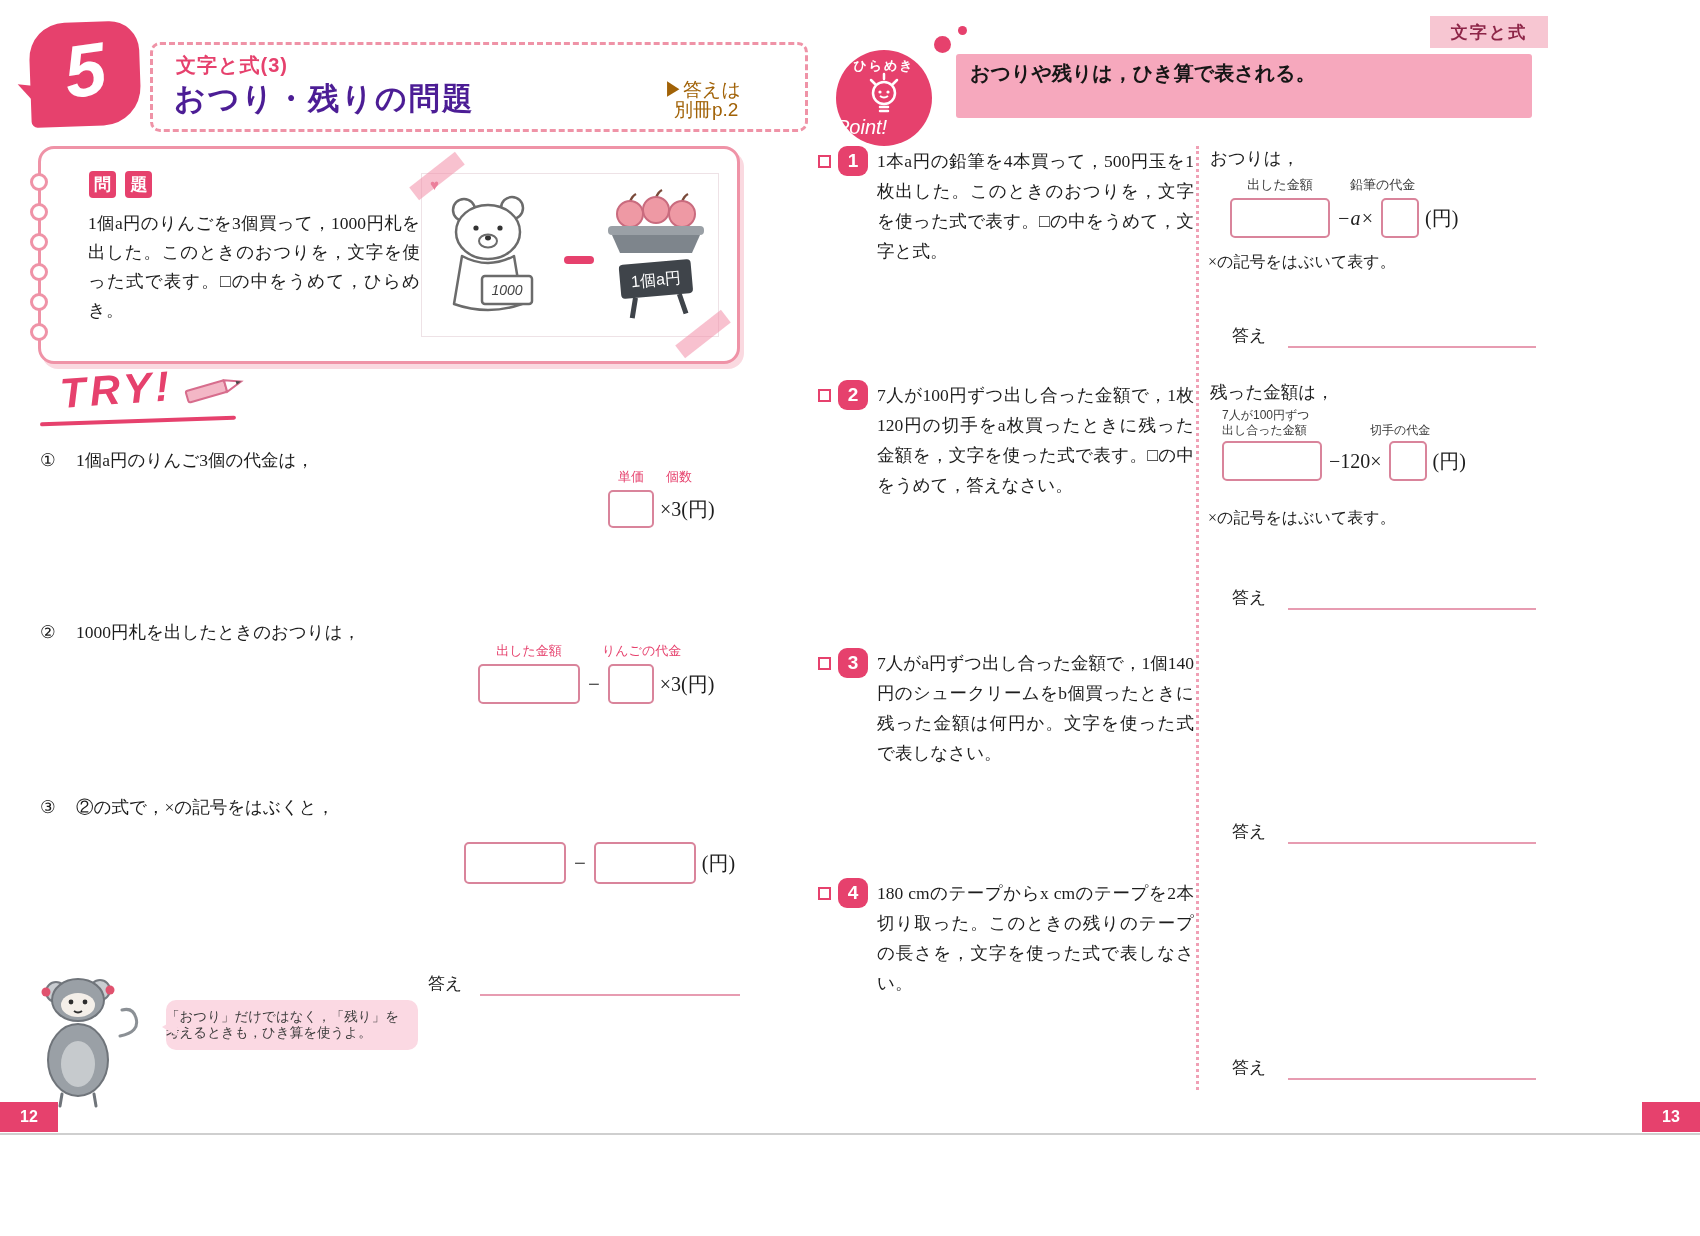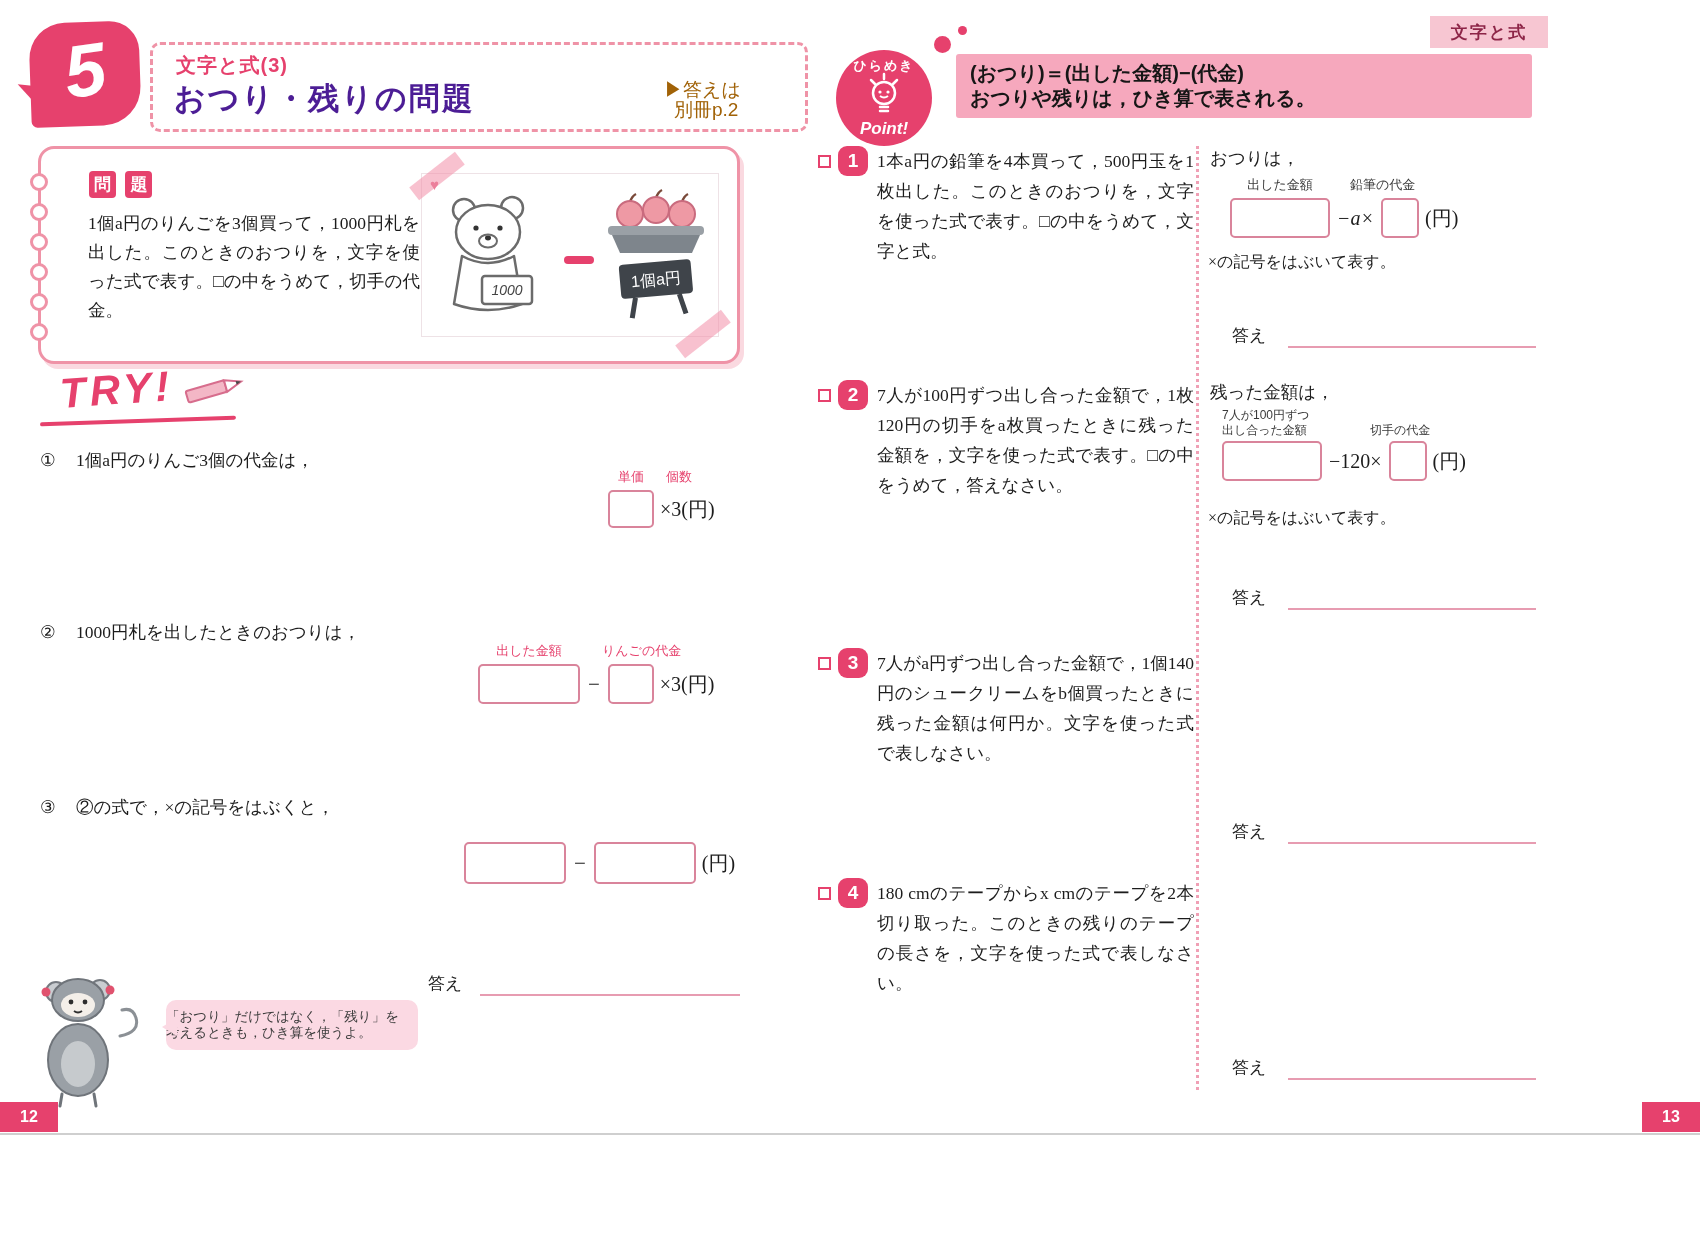--- a/index.html
+++ b/index.html
@@ -50,21 +50,21 @@
 
   .bubble{background:var(--pale);border-radius:10px}
   .bubble:before{content:"";position:absolute;left:-13px;top:18px;border:9px solid transparent;border-right:15px solid var(--pale)}
   .bubble-text{padding:9px 0;font-size:13.5px;line-height:16px;color:#3c3c3c}
 
   .page-num{background:var(--accent);color:#fff;font-weight:bold;font-size:16px;display:flex;align-items:center;justify-content:center}
   .corner-tab{background:var(--tab-bg);color:var(--tab-text);font-weight:bold;font-size:17px;display:flex;align-items:center;justify-content:center;letter-spacing:2px}
 
   .point-badge{width:96px;height:96px;border-radius:50%;background:var(--accent)}
   .arc-text{position:absolute;top:7px;left:0;right:0;text-align:center;color:#fff;font-size:13px;font-weight:bold;letter-spacing:2px}
-  .point-label{position:absolute;bottom:7px;left:0;right:0;text-align:center;color:#fff;font-weight:bold;font-style:italic;font-size:17px}
+  .point-label{position:absolute;bottom:7px;left:0;right:0;text-align:left;color:#fff;font-weight:normal;font-style:italic;font-size:20px}
   .deco-dot{background:var(--accent);border-radius:50%;display:inline-block}
 
   .point-banner{background:var(--banner);padding:7px 14px;border-radius:3px}
   .point-banner div{font-weight:bold;font-size:20px;line-height:25px;color:#161616}
 
   .prob{display:flex;align-items:flex-start}
   .pcheck{width:13px;height:13px;border:2px solid var(--accent);margin-top:9px;flex:none}
   .pnum{width:30px;height:30px;border-radius:9px;background:var(--accent);color:#fff;font-weight:bold;font-size:19px;line-height:30px;text-align:center;flex:none;margin:0 9px 0 7px}
   .ptext{font-size:17.5px;line-height:30px;text-align:justify;flex:1}
 
@@ -96,21 +96,21 @@
     <span class="ring" style="top:84px"></span>
     <span class="ring" style="top:114px"></span>
     <span class="ring" style="top:144px"></span>
     <span class="ring" style="top:174px"></span>
 
     <div class="abs" style="left:48px;top:22px">
       <span class="chip">問</span>
       <span class="chip">題</span>
     </div>
 
-    <div class="abs serif" style="left:47px;top:60px;width:332px;font-size:17.5px;line-height:29px;text-align:justify">1個a円のりんごを3個買って，1000円札を出した。このときのおつりを，文字を使った式で表す。□の中をうめて，切手の代金。</div>
+    <div class="abs serif" style="left:47px;top:60px;width:332px;font-size:17.5px;line-height:29px;text-align:justify">1個a円のりんごを3個買って，1000円札を出した。このときのおつりを，文字を使った式で表す。□の中をうめて，ひらめき。</div>
 
     <div class="abs illo" style="left:380px;top:24px;width:298px;height:164px">
       <div class="tape" style="left:-14px;top:-6px;transform:rotate(-38deg)"></div>
       <div class="tape" style="right:-14px;bottom:-6px;transform:rotate(-38deg)"></div>
       <span class="abs" style="left:8px;top:2px;color:#ec7f9b;font-size:15px">♥</span>
       <svg class="abs" style="left:10px;top:16px" width="118" height="132" viewBox="0 0 118 132">
         <circle cx="32" cy="20" r="11" fill="#fff" stroke="#6b6b6b" stroke-width="2.5"></circle>
         <circle cx="80" cy="18" r="11" fill="#fff" stroke="#6b6b6b" stroke-width="2.5"></circle>
         <ellipse cx="56" cy="42" rx="32" ry="27" fill="#fff" stroke="#6b6b6b" stroke-width="2.5"></ellipse>
         <circle cx="44" cy="38" r="2.6" fill="#333"></circle>
@@ -229,21 +229,20 @@
       <circle cx="21" cy="20" r="1.6" fill="#fff"></circle>
       <path d="M13 24 q4 3 8 0" stroke="#fff" stroke-width="2" fill="none"></path>
       <path d="M13 35 h8 M13 39 h8" stroke="#fff" stroke-width="2.5" stroke-linecap="round"></path>
     </svg>
     <span class="point-label">Point!</span>
   </div>
   <span class="abs deco-dot" style="left:934px;top:36px;width:17px;height:17px"></span>
   <span class="abs deco-dot" style="left:958px;top:26px;width:9px;height:9px"></span>
 
   <div class="abs point-banner" style="left:956px;top:54px;width:576px;height:64px">
-    <div>(おつり)＝(出した金額)−(代金)</div>
     <div>おつりや残りは，ひき算で表される。</div>
   </div>
 
   <div class="abs divider-dotted" style="left:1196px;top:146px;height:944px"></div>
 
   <div class="abs prob" style="left:818px;top:146px;width:376px">
     <span class="pcheck"></span>
     <span class="pnum">1</span>
     <div class="ptext serif">1本a円の鉛筆を4本買って，500円玉を1枚出した。このときのおつりを，文字を使った式で表す。□の中をうめて，文字と式。</div>
   </div>

